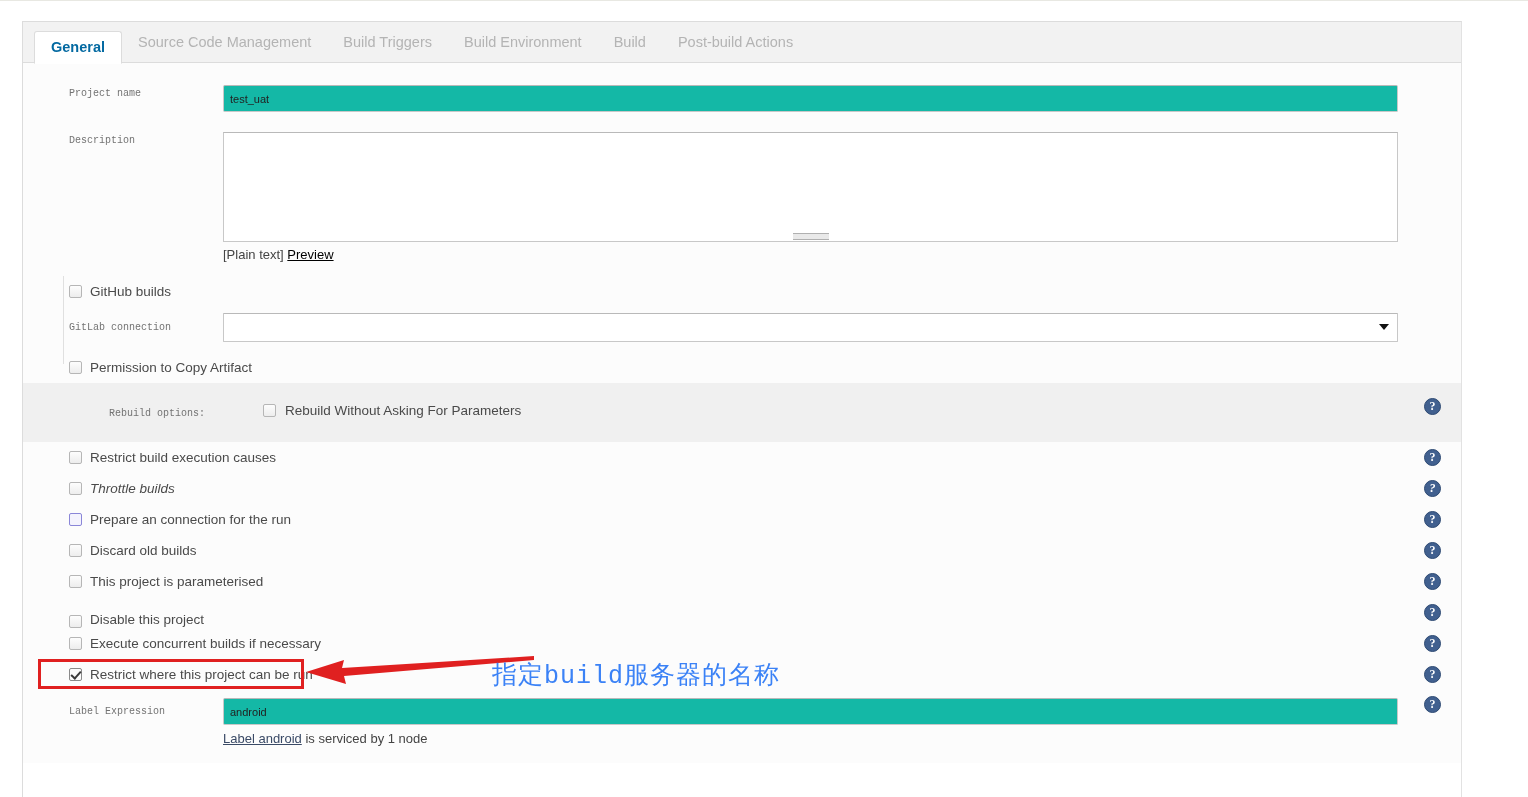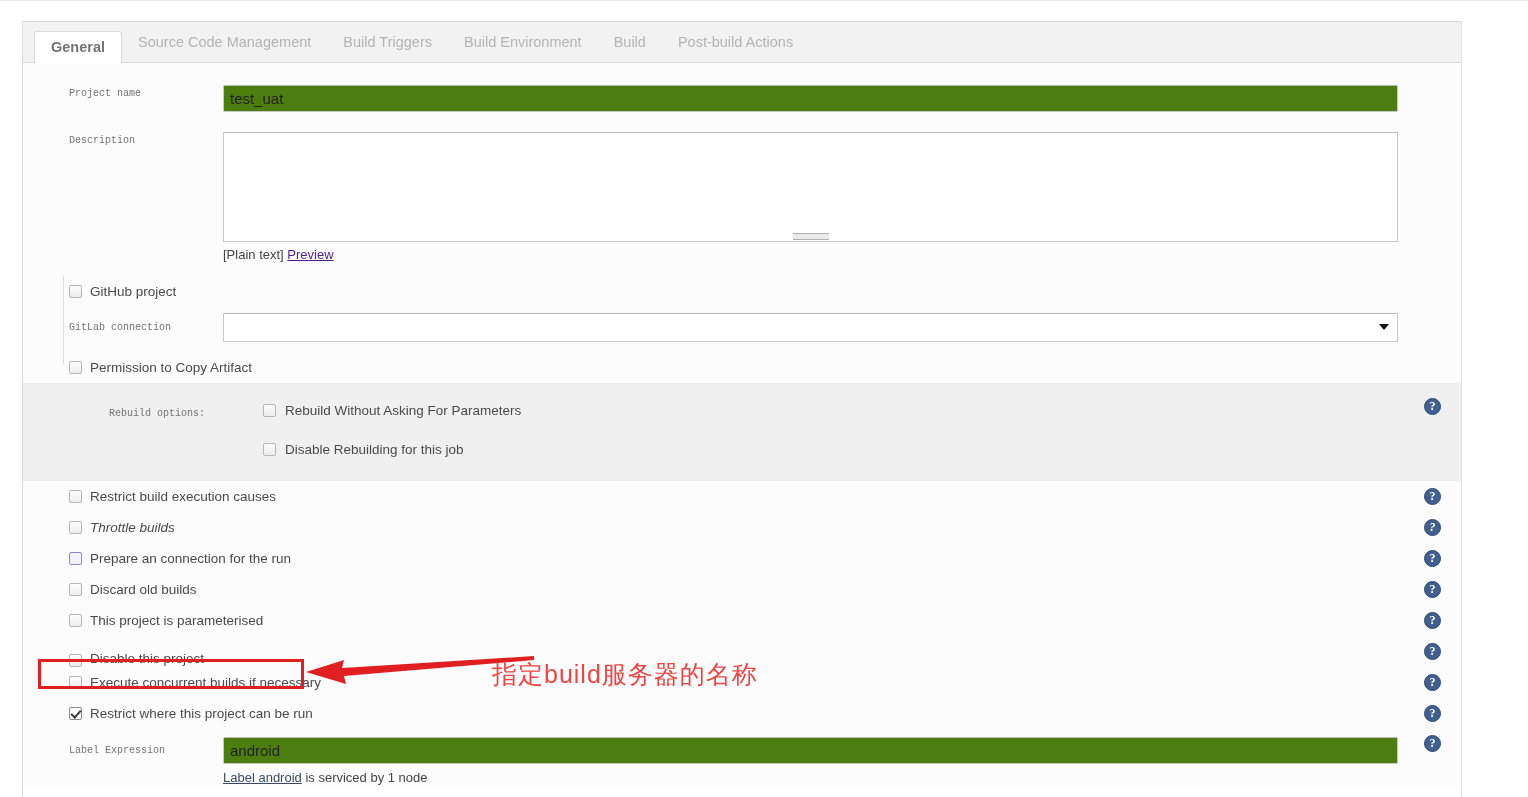--- a/index.html
+++ b/index.html
@@ -45,21 +45,21 @@
     font-size: 14.5px;
     color: #b4b4b4;
     padding: 12px 16px 10px 16px;
     line-height: 16px;
     vertical-align: top;
     box-sizing: border-box;
     height: 41px;
     white-space: nowrap;
   }
   .tab.active {
-    color: #737373;
+    color: #0369a1;
     font-weight: bold;
     background: #ffffff;
     border: 1px solid #dcdcdc;
     border-bottom: 1px solid #ffffff;
     border-top-left-radius: 3px;
     border-top-right-radius: 3px;
     margin-top: 9px;
     height: 33px;
     padding-top: 7px;
     position: relative;
@@ -94,24 +94,24 @@
   }
   .field { flex: 1; padding-right: 8px; }
 
   input.txt {
     width: 1175px;
     height: 27px;
     box-sizing: border-box;
     border: 1px solid #c8c8c8;
     border-top-color: #b9b9b9;
     padding: 3px 6px;
-    font-size: 15px;
+    font-size: 11px;
     font-family: "Liberation Sans", sans-serif;
     color: #222222;
-    background: #4d7c0f;
+    background: #14b8a6;
     border-radius: 2px;
   }
   textarea.ta {
     width: 1175px;
     height: 110px;
     box-sizing: border-box;
     border: 1px solid #c8c8c8;
     border-top-color: #b9b9b9;
     padding: 4px 6px;
     font-size: 13.5px;
@@ -133,21 +133,21 @@
     background: #e9e9e9;
     pointer-events: none;
   }
 
   .plaintext-line {
     font-size: 13px;
     color: #444444;
     margin-top: 5px;
   }
   .plaintext-line a {
-    color: #4c1d95;
+    color: #000000;
     text-decoration: underline;
   }
 
   
   .selwrap { position: relative; width: 1175px; }
   select.sel {
     width: 1175px;
     height: 29px;
     box-sizing: border-box;
     border: 1px solid #c8c8c8;
@@ -278,22 +278,22 @@
     width: 230px;
     height: 34px;
     z-index: 20;
     pointer-events: none;
   }
   #ann-text {
     position: absolute;
     left: 492px;
     top: 657px;
     font-size: 25px;
-    color: #ef4444;
-    font-family: Liberation Sans, sans-serif;
+    color: #3b82f6;
+    font-family: Liberation Mono, monospace;
     white-space: nowrap;
     z-index: 20;
     pointer-events: none;
     letter-spacing: 1px;
   }
 </style>
 </head>
 <body>
 
 <div id="screen">
@@ -326,21 +326,21 @@
           </div>
         </div>
       </div>
 
       <div style="height:14px;"></div>
 
       <div style="position:relative;">
         <div class="rail" style="top:0; height:88px;"></div>
         <div class="cbrow">
           <span class="cb"></span>
-          <span class="cblabel">GitHub project</span>
+          <span class="cblabel">GitHub builds</span>
         </div>
 
         <div class="row" style="padding-top:6px;padding-bottom:8px;">
           <div class="lbl" style="padding-top:6px;">GitLab connection</div>
           <div class="field">
             <div class="selwrap">
               <select class="sel">
                 <option></option>
               </select>
               <span class="sel-arrow"></span>
@@ -354,24 +354,20 @@
         <span class="cblabel">Permission to Copy Artifact</span>
       </div>
 
       <div class="row shaded" style="position:relative;padding-top:8px;padding-bottom:12px;">
         <div class="lbl" style="padding-top:14px;margin-left:40px;">Rebuild options:</div>
         <div class="field">
           <div class="subcb">
             <span class="cb"></span>
             <span class="cblabel">Rebuild Without Asking For Parameters</span>
           </div>
-          <div class="subcb">
-            <span class="cb"></span>
-            <span class="cblabel">Disable Rebuilding for this job</span>
-          </div>
         </div>
         <span class="help" style="top:15px;"></span>
       </div>
 
       <div class="cbrow" style="position:relative;">
         <span class="cb"></span>
         <span class="cblabel">Restrict build execution causes</span>
         <span class="help help-inrow"></span>
       </div>
 

